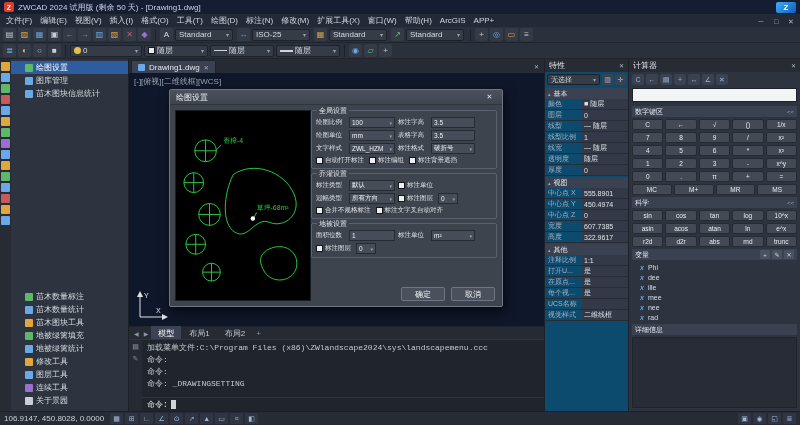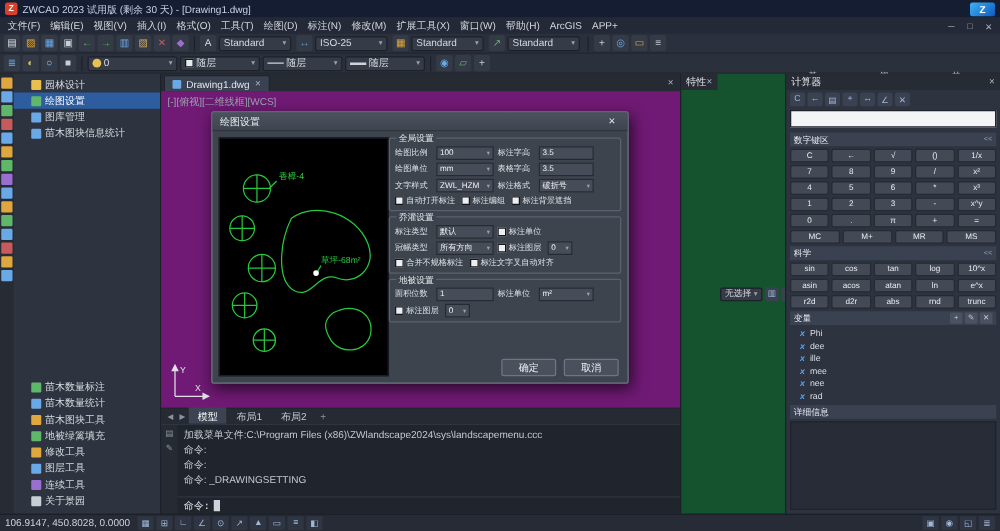--- a/index.html
+++ b/index.html
@@ -37,35 +37,35 @@
 .treebottom{margin-top:auto;padding-bottom:4px}
 .titem{height:13px;display:flex;align-items:center;gap:3px;padding-left:14px;font-size:8px;white-space:nowrap;overflow:hidden}
 .titem.sel{background:#2d5d9e;color:#fff}
 .ticon{width:8px;height:8px;border-radius:1px;flex:0 0 auto;background:#5fb86a}
 .center{flex:1;display:flex;flex-direction:column;min-width:0}
 .doctabs{height:14px;background:#252a33;display:flex;align-items:flex-end;padding:0 2px;gap:2px;flex:0 0 auto}
 .dtab{height:13px;background:#3a4150;border:1px solid #20242c;border-bottom:none;display:flex;align-items:center;gap:4px;padding:0 6px;font-size:8px;color:#e2e6ec}
 .dtabicon{width:7px;height:7px;background:#6aa9e8;border-radius:1px}
 .dtclose,.dtabsx{font-size:6px;color:#aeb6c2}
 .dtabsx{margin-left:auto;margin-right:3px;align-self:center}
-.viewport{flex:1;background:#701a75;position:relative;overflow:hidden}
+.viewport{flex:1;background:#0f172a;position:relative;overflow:hidden}
 .vplabel{position:absolute;left:5px;top:3px;font-size:8px;color:#9aa3b0}
 .ucs{position:absolute;left:3px;bottom:3px}
 .layouttabs{height:13px;background:#252a33;border-top:1px solid #20242c;display:flex;align-items:center;gap:1px;padding:0 3px;font-size:8px;flex:0 0 auto}
 .larrow{font-size:6px;color:#8a93a0;padding:0 2px}
 .ltab{height:26px;display:flex;align-items:center;padding:0 7px;color:#c3c9d2}
 .ltab.active{background:#3c4352;color:#fff;border-radius:2px}
 .ladd{font-size:8px;color:#8a93a0;padding:0 3px}
 .cmdarea{height:72px;background:#20252d;border-top:1px solid #2e3440;display:flex;flex:0 0 auto}
 .cmdicons{width:13px;background:#252a33;display:flex;flex-direction:column;align-items:center;gap:4px;padding-top:3px;font-size:7px;color:#8a93a0;flex:0 0 auto}
 .cmdbody{flex:1;display:flex;flex-direction:column;min-width:0}
-.cmdhist{flex:1;padding:2px 5px;font-family:Liberation Sans, sans-serif;font-size:8px;line-height:12px;color:#c3c9d2;overflow:hidden;white-space:nowrap}
+.cmdhist{flex:1;padding:2px 5px;font-family:Liberation Mono, monospace;font-size:8px;line-height:12px;color:#c3c9d2;overflow:hidden;white-space:nowrap}
 .cmdinput{height:14px;border-top:1px solid #2e3440;display:flex;align-items:center;gap:3px;padding:0 5px;font-size:8px;color:#dfe3e8;font-family:"DejaVu Sans Mono","Liberation Mono",monospace}
 .caret{width:5px;height:9px;background:#cfd4db}
-.props{width:84px;background:#14532d;border-left:1px solid #1c2028;display:flex;flex-direction:row;font-size:7px;flex:0 0 auto}
+.props{width:84px;background:#0c4a6e;border-left:1px solid #1c2028;display:flex;flex-direction:column;font-size:7px;flex:0 0 auto}
 .phead{height:13px;background:#262b34;display:flex;align-items:center;padding:0 4px;font-size:8px;color:#e2e6ec;flex:0 0 auto}
 .pclose{margin-left:auto;font-size:6px;color:#aeb6c2}
 .pselrow{display:flex;gap:2px;padding:2px;align-items:center}
 .pselcombo{flex:1;height:11px;font-size:7px}
 .pti{width:11px;height:11px;background:#3a4150;border-radius:2px;display:flex;align-items:center;justify-content:center;font-size:7px;color:#9fb7d8;flex:0 0 auto}
 .psech{height:11px;background:#3a4150;display:flex;align-items:center;gap:3px;padding:0 3px;font-size:7px;color:#e4e8ee;margin-top:1px}
 .pchev{font-size:5px;color:#9aa3b0}
 .prow{display:grid;grid-template-columns:37px 1fr;height:11px;border-bottom:1px solid #272c36;align-items:center}
 .plbl{padding-left:3px;color:#a8b0bc;overflow:hidden;white-space:nowrap}
 .pval{background:#333946;height:100%;display:flex;align-items:center;padding-left:2px;color:#dfe4ea;overflow:hidden;white-space:nowrap}
@@ -110,21 +110,21 @@
 .dlgbtns{margin-top:auto;display:flex;justify-content:flex-end;gap:6px;padding:2px 2px 0}
 .dbtn{width:44px;height:14px;background:#4a515c;border:1px solid #6d7684;border-radius:2px;display:flex;align-items:center;justify-content:center;font-size:8px;color:#eef1f4}
 </style>
 </head>
 <body>
 
 <div class="window">
 
   <div class="titlebar">
     <span class="appicon">Z</span>
-    <span class="apptitle">ZWCAD 2023 试用版 (剩余 30 天) - [Drawing1.dwg]</span>
+    <span class="apptitle">ZWCAD 2024 试用版 (剩余 50 天) - [Drawing1.dwg]</span>
     <span class="tspacer"></span>
     <span class="zlogo">Z</span>
   </div>
 
   <div class="menubar">
     <div class="menuitems">
 
     <span class="mi">文件(F)</span>
         <span class="mi">编辑(E)</span>
         <span class="mi">视图(V)</span>
@@ -262,24 +262,20 @@
         <span class="ssi" style="background: rgb(95, 184, 106);"></span>
         <span class="ssi" style="background: rgb(106, 169, 232);"></span>
         <span class="ssi" style="background: rgb(199, 91, 91);"></span>
         <span class="ssi" style="background: rgb(224, 167, 63);"></span>
         <span class="ssi" style="background: rgb(106, 169, 232);"></span>
       </div>
 
     <div class="treepanel">
       <div class="treetop">
 
-          <div class="titem">
-            <span class="ticon" style="background: rgb(232, 192, 80);"></span>
-            <span>园林设计</span>
-          </div>
 
           <div class="titem sel">
             <span class="ticon" style="background: rgb(95, 184, 106);"></span>
             <span>绘图设置</span>
           </div>
 
           <div class="titem">
             <span class="ticon" style="background: rgb(106, 169, 232);"></span>
             <span>图库管理</span>
           </div>
@@ -305,20 +301,24 @@
           <div class="titem">
             <span class="ticon" style="background: rgb(224, 167, 63);"></span>
             <span>苗木图块工具</span>
           </div>
 
           <div class="titem">
             <span class="ticon" style="background: rgb(95, 184, 106);"></span>
             <span>地被绿篱填充</span>
           </div>
 
+          <div class="titem">
+            <span class="ticon" style="background: rgb(106, 169, 232);"></span>
+            <span>地被绿篱统计</span>
+          </div>
 
 
           <div class="titem">
             <span class="ticon" style="background: rgb(224, 167, 63);"></span>
             <span>修改工具</span>
           </div>
 
           <div class="titem">
             <span class="ticon" style="background: rgb(106, 169, 232);"></span>
             <span>图层工具</span>

